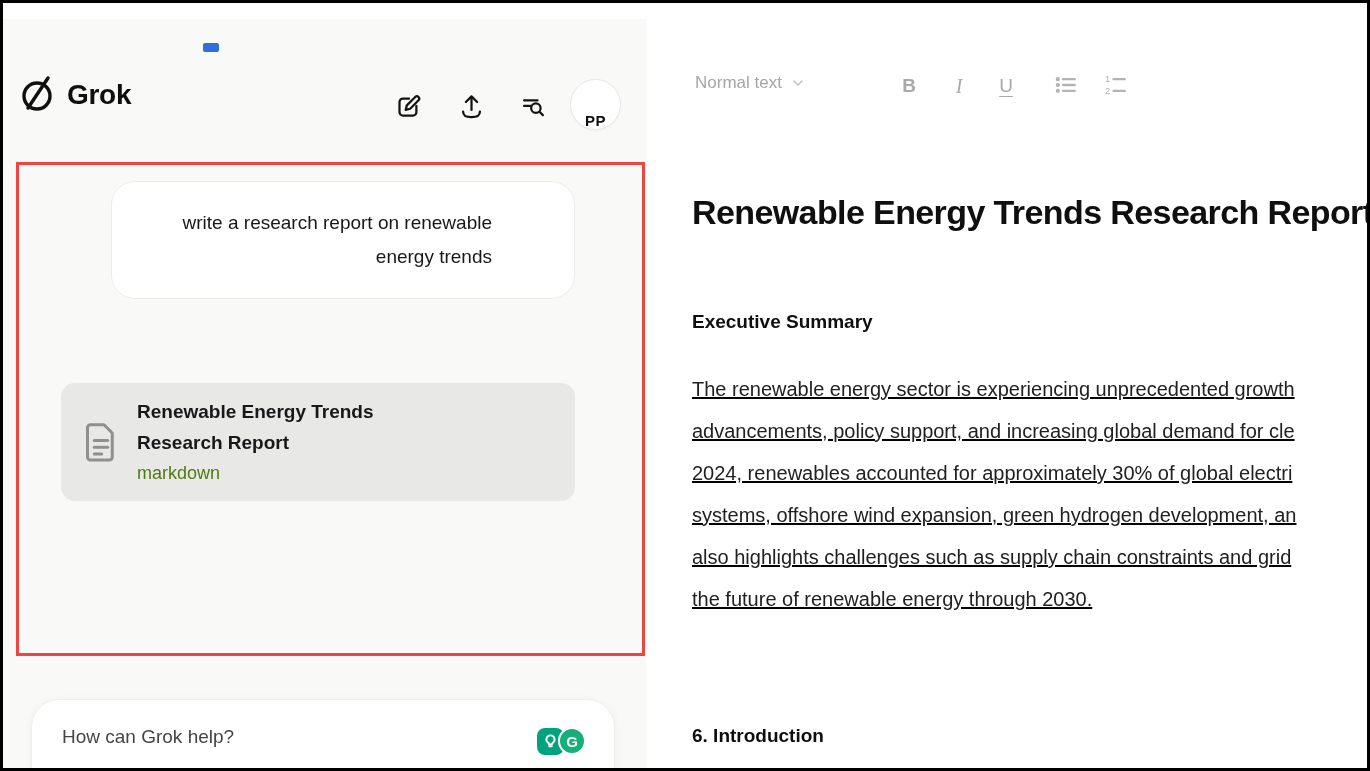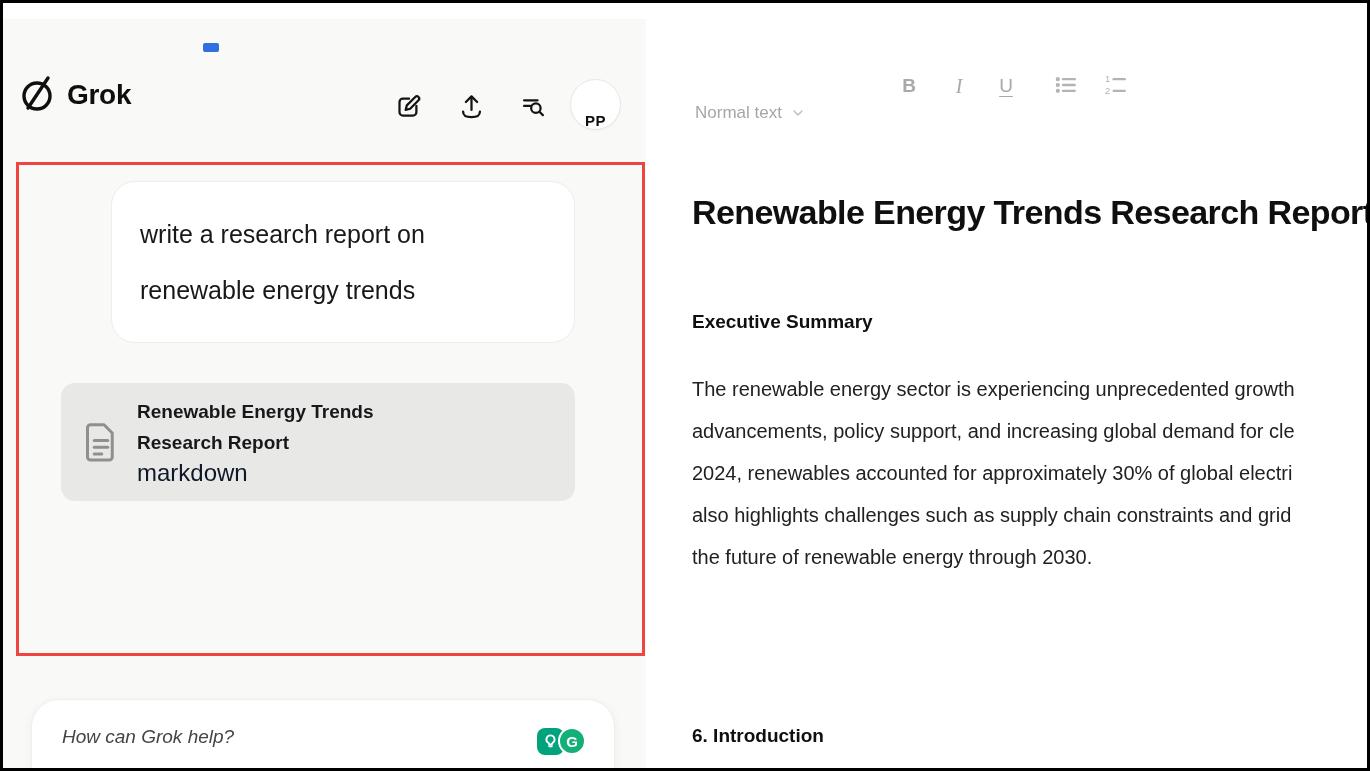--- a/index.html
+++ b/index.html
@@ -42,39 +42,39 @@
   }
   .highlight-box {
     position: absolute; left: 13px; top: 143px; width: 629px; height: 494px;
     border: 3px solid #ee4540; pointer-events: none; z-index: 5;
   }
   .user-bubble {
     position: absolute; left: 108px; top: 162px; width: 464px;
     background: #ffffff; border: 1px solid #ededeb; border-radius: 24px;
     padding: 24px 28px; 
   }
-  .user-bubble .msg { font-size: 25px; line-height: 56px; color: #18181b; max-width: 352px; }
+  .user-bubble .msg { font-size: 19px; line-height: 34px; color: #18181b; max-width: 352px; text-align: right; }
   .file-card {
     position: absolute; left: 58px; top: 364px; width: 514px; height: 118px;
     background: #e8e8e6; border-radius: 14px; cursor: pointer;
     display: flex; align-items: center; padding: 0 22px; gap: 18px;
   }
   .file-card svg { width: 36px; height: 42px; stroke: #8f8f8d; fill: none; stroke-width: 2; stroke-linecap: round; stroke-linejoin: round; flex: 0 0 auto; }
   .file-meta { display: flex; flex-direction: column; }
   .file-title { font-size: 19px; font-weight: 700; color: #18181b; line-height: 31px; max-width: 312px; }
-  .file-sub { font-size: 24px; color: #0f172a; line-height: 30px; }
+  .file-sub { font-size: 18px; color: #4d7c0f; line-height: 30px; }
   .composer {
     position: absolute; left: 28px; top: 680px; width: 584px; height: 120px;
     background: #fff; border: 1px solid #efefed; border-radius: 28px;
     box-shadow: 0 2px 10px rgba(0,0,0,0.05);
     display: flex; align-items: flex-start; padding: 26px 28px 0 30px;
   }
   .composer input {
     flex: 1; border: none; outline: none; background: transparent;
-    font-family: "Liberation Sans", sans-serif; font-size: 19px; color: #1b1b1b; font-style: italic;
+    font-family: "Liberation Sans", sans-serif; font-size: 19px; color: #1b1b1b;
   }
   .composer input::placeholder { color: #454545; opacity: 1; }
   .composer-icons { display: flex; align-items: center; margin-top: 1px; }
   .bulb-badge {
     width: 27px; height: 27px; border-radius: 8px; background: #00a37e;
     display: flex; align-items: center; justify-content: center; cursor: pointer;
   }
   .bulb-badge svg { width: 15px; height: 15px; stroke: #fff; fill: none; stroke-width: 2; stroke-linecap: round; }
   .g-badge {
     width: 28px; height: 28px; border-radius: 50%; background: #15b077;
@@ -85,21 +85,20 @@
   
   .right-panel {
     position: absolute; left: 643px; top: 0; width: 1000px; height: 765px;
     background: #ffffff;
   }
   .editor-toolbar { position: absolute; left: 0; top: 60px; width: 100%; height: 52px; }
   .style-select {
     position: absolute; left: 49px; top: 10px; display: flex; align-items: center; gap: 8px;
     color: #a6a6a6; font-size: 17px; cursor: pointer; background: none; border: none;
     font-family: "Liberation Sans", sans-serif;
-    margin-top: 30px;
   }
   .style-select svg { width: 16px; height: 16px; stroke: #bdbdbd; fill: none; stroke-width: 2; stroke-linecap: round; stroke-linejoin: round; }
   .tb-btn {
     position: absolute; top: 4px; width: 38px; height: 38px; background: none; border: none;
     display: flex; align-items: center; justify-content: center; cursor: pointer;
     color: #a9a9a9; font-size: 19px; border-radius: 6px;
   }
   .tb-bold { left: 244px; font-weight: 700; font-family: "Liberation Sans", sans-serif; }
   .tb-italic { left: 294px; font-family: "Liberation Serif", serif; font-style: italic; font-size: 20px; }
   .tb-underline { left: 341px; text-decoration: underline; text-underline-offset: 4px; }
@@ -108,21 +107,21 @@
   .tb-bullets { left: 406px; }
   .tb-ordered { left: 456px; }
   .doc-content { position: absolute; left: 46px; top: 0; width: 950px; }
   .doc-title {
     position: absolute; left: 0; top: 190px; font-size: 34px; font-weight: 800;
     color: #0f0f0f; letter-spacing: -0.6px; white-space: nowrap;
   }
   .doc-h2 { position: absolute; left: 0; font-size: 19px; font-weight: 700; color: #0f0f0f; white-space: nowrap; }
   .h2-exec { top: 308px; }
   .h2-intro { top: 722px; }
-  .doc-para { position: absolute; left: 0; top: 365px; }
+  .doc-para { position: absolute; left: 0; top: 365px; text-decoration: underline; }
   .doc-para .pline { font-size: 20px; line-height: 42px; color: #212121; white-space: nowrap; }
 </style>
 </head>
 <body>
 
 <div class="left-panel">
 
   <div class="artifact-blue"></div>
 
   <div class="brand-row">
@@ -235,19 +234,20 @@
     </button>
   </div>
 
   <div class="doc-content">
     <h1 class="doc-title">Renewable Energy Trends Research Report</h1>
     <h2 class="doc-h2 h2-exec">Executive Summary</h2>
     <div class="doc-para">
       <div class="pline">The renewable energy sector is experiencing unprecedented growth</div>
       <div class="pline">advancements, policy support, and increasing global demand for cle</div>
       <div class="pline">2024, renewables accounted for approximately 30% of global electri</div>
+      <div class="pline">systems, offshore wind expansion, green hydrogen development, an</div>
       <div class="pline">also highlights challenges such as supply chain constraints and grid</div>
       <div class="pline">the future of renewable energy through 2030.</div>
     </div>
     <h2 class="doc-h2 h2-intro">6. Introduction</h2>
   </div>
 
 </div>
 
 </body></html>

